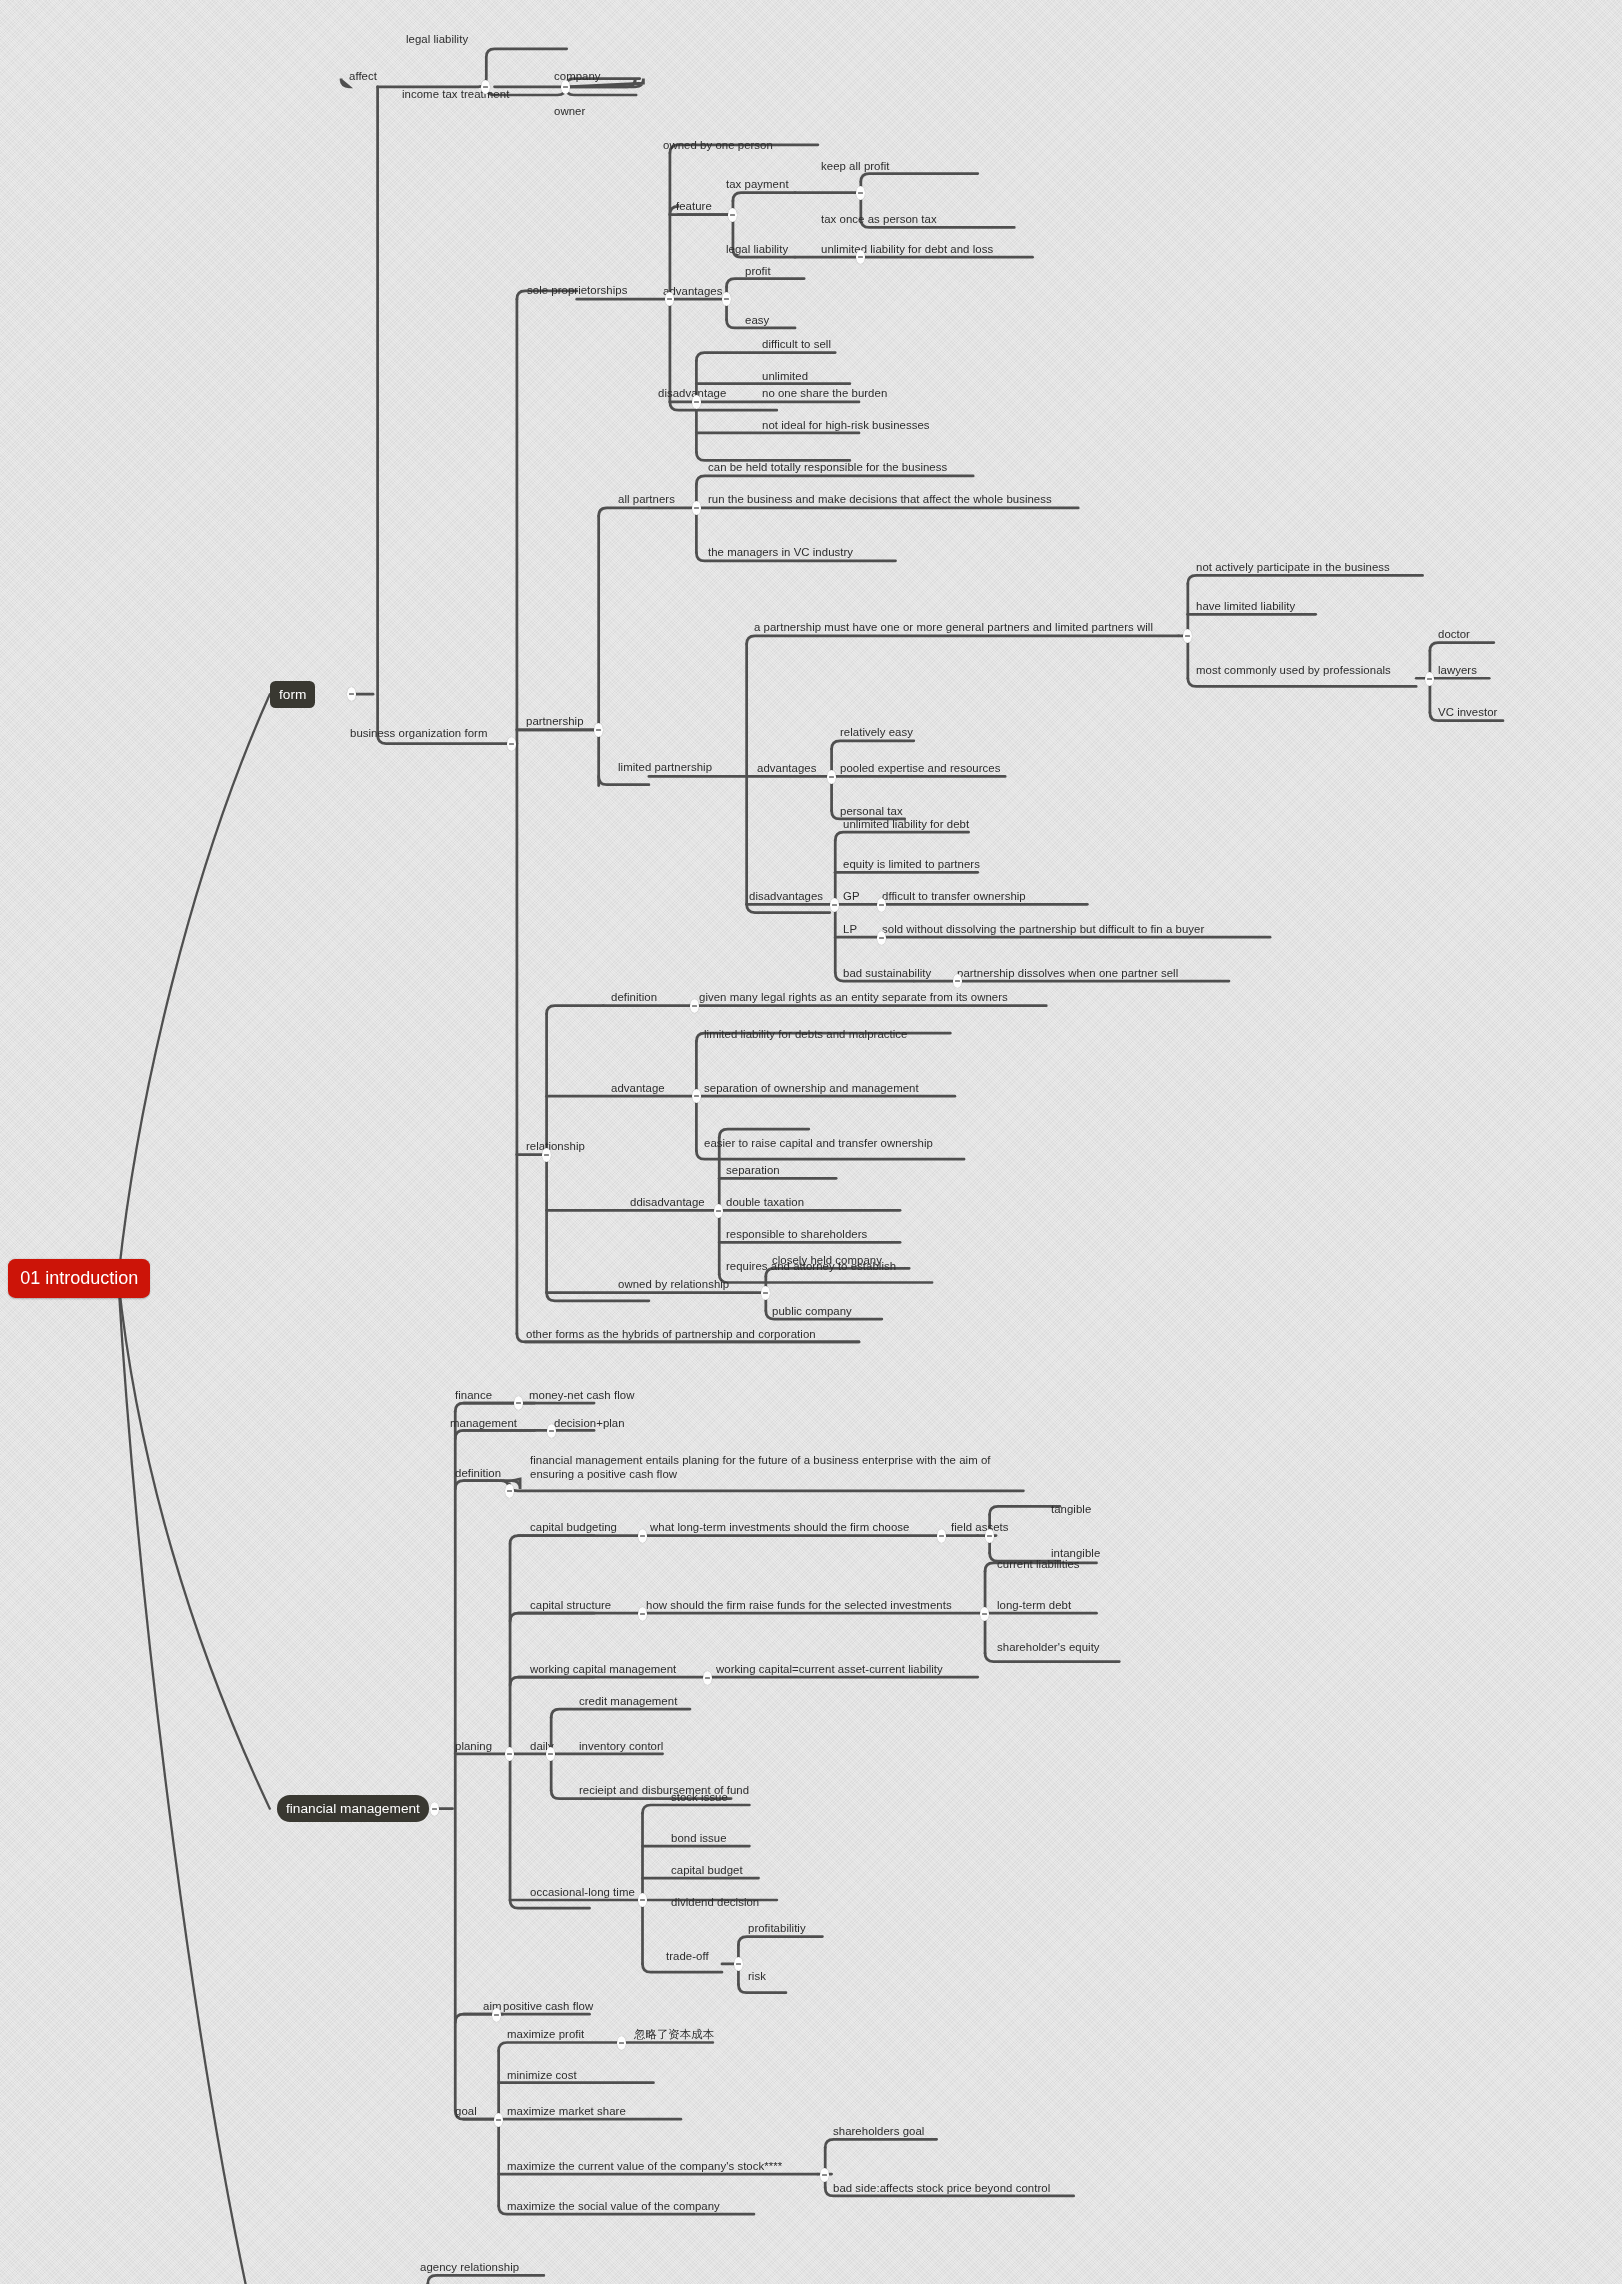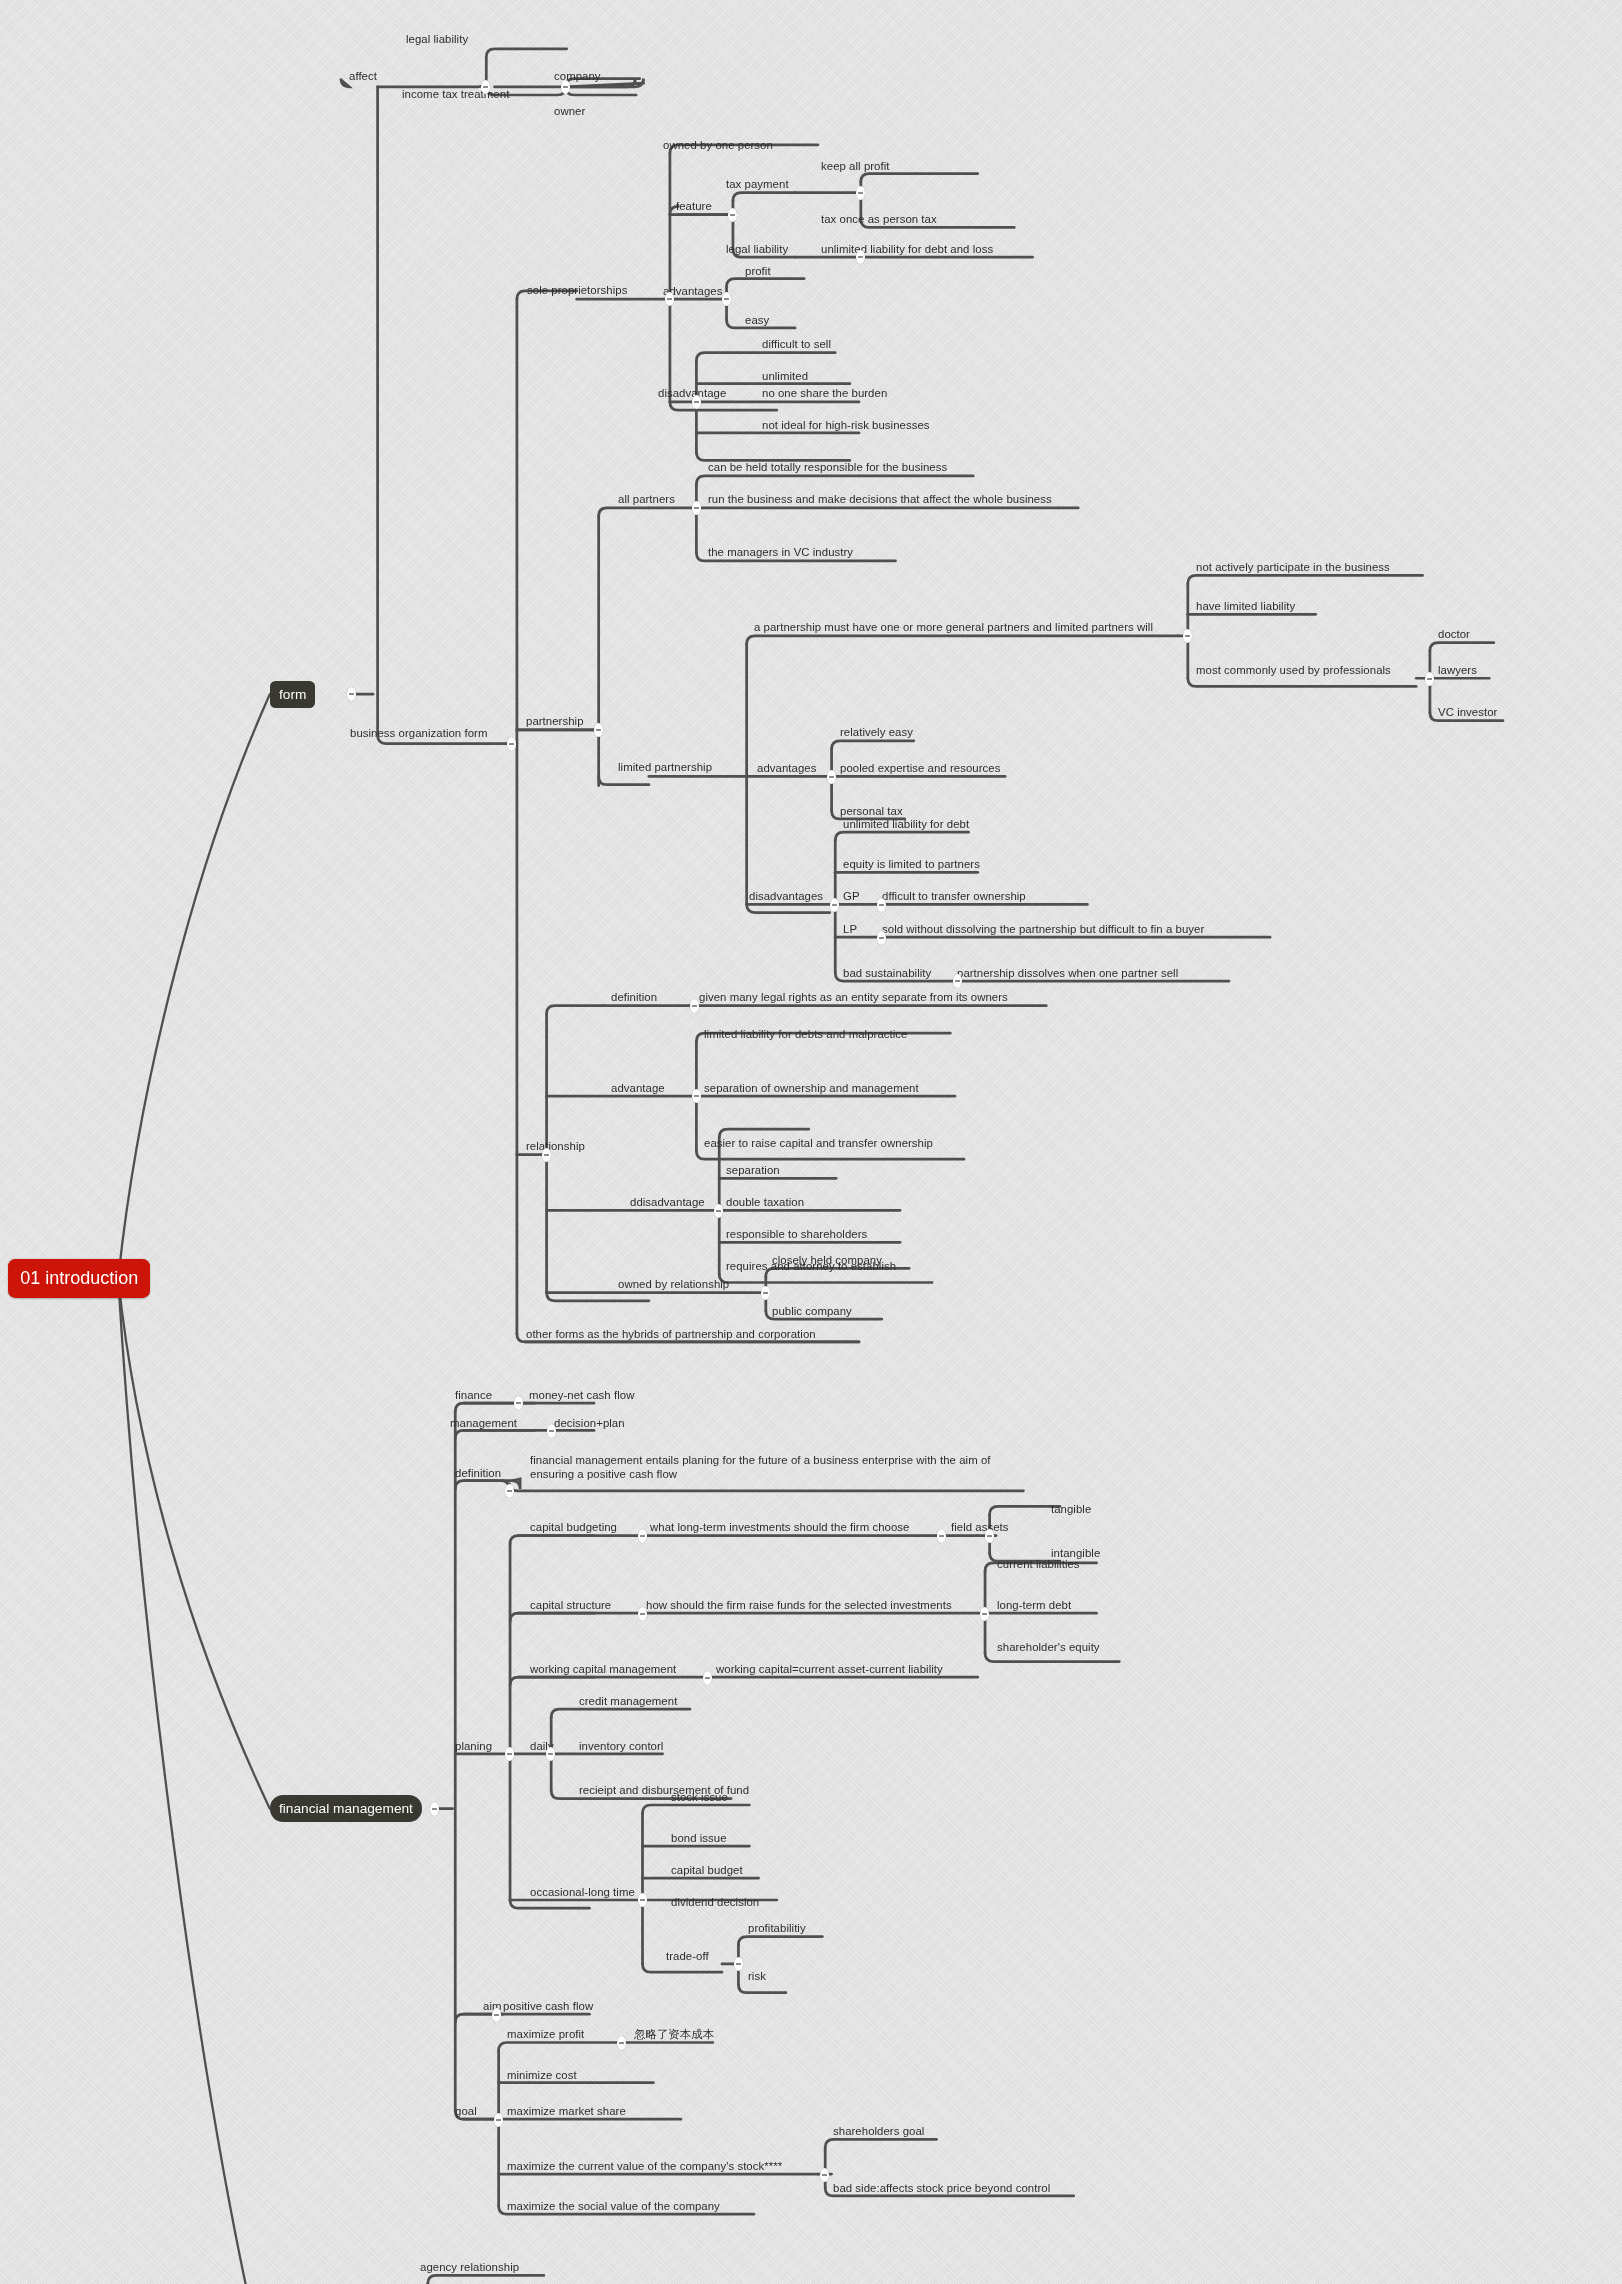--- a/index.html
+++ b/index.html
@@ -311,21 +311,21 @@
       <path d="M1366 5352 Q 1366 5334 1384 5334 L 1690 5334"></path>
       <path d="M1366 5450 Q 1366 5468 1384 5468 L 1690 5468"></path>
       <path d="M1690 5334 L 1920 5334"></path>
       <path d="M1690 5468 L 2070 5468"></path>
     </g>
   </svg>
 
   <div class="root-node" style="left:8.2px;top:1259px;">01 introduction</div>
 
   <div class="main-node" style="left:270px;top:681px;">form</div>
-  <div class="main-node" style="left:270px;top:1795px;border-radius:13px;">financial management</div>
+  <div class="main-node" style="left:277px;top:1795px;border-radius:13px;">financial management</div>
 
   <div class="topic" style="left:349px;top:69px;">affect</div>
   <div class="topic" style="left:406px;top:32px;">legal liability</div>
   <div class="topic" style="left:402px;top:87px;">income tax treatment</div>
   <div class="topic" style="left:554px;top:69px;">company</div>
   <div class="topic" style="left:554px;top:104px;">owner</div>
 
   <div class="topic" style="left:350px;top:726px;">business organization form</div>
 
   <div class="topic" style="left:527px;top:283px;">sole proprietorships</div>

